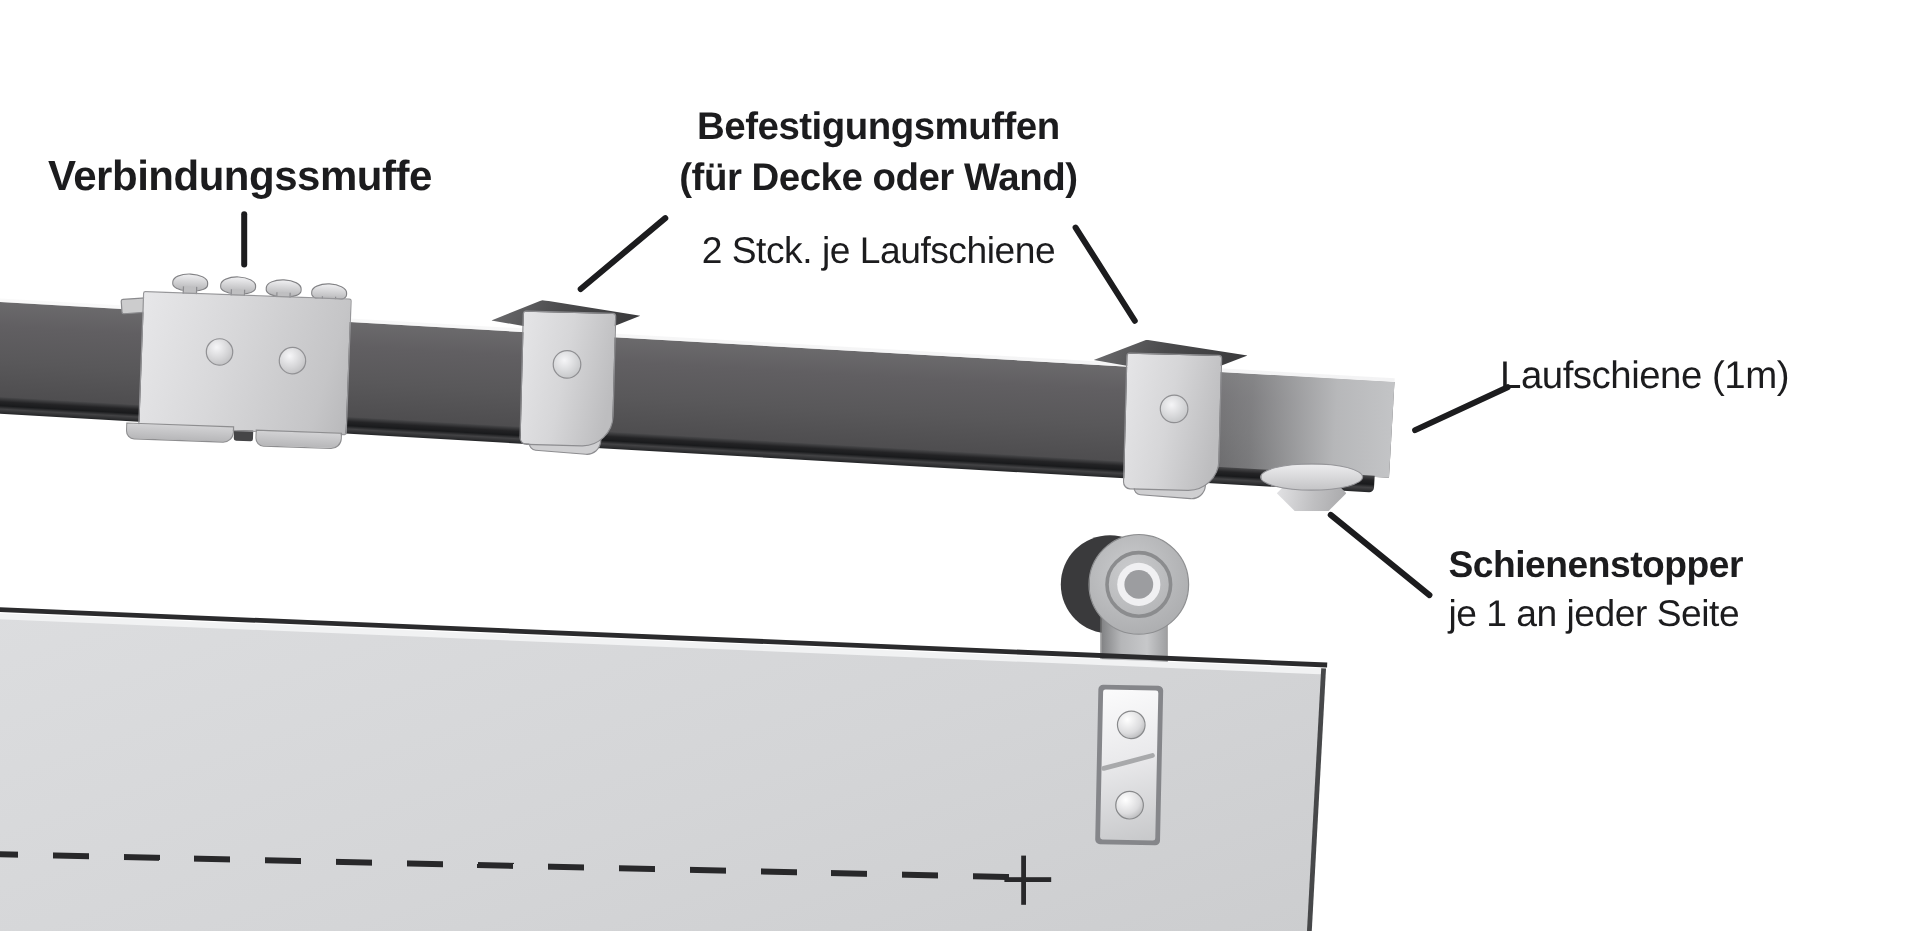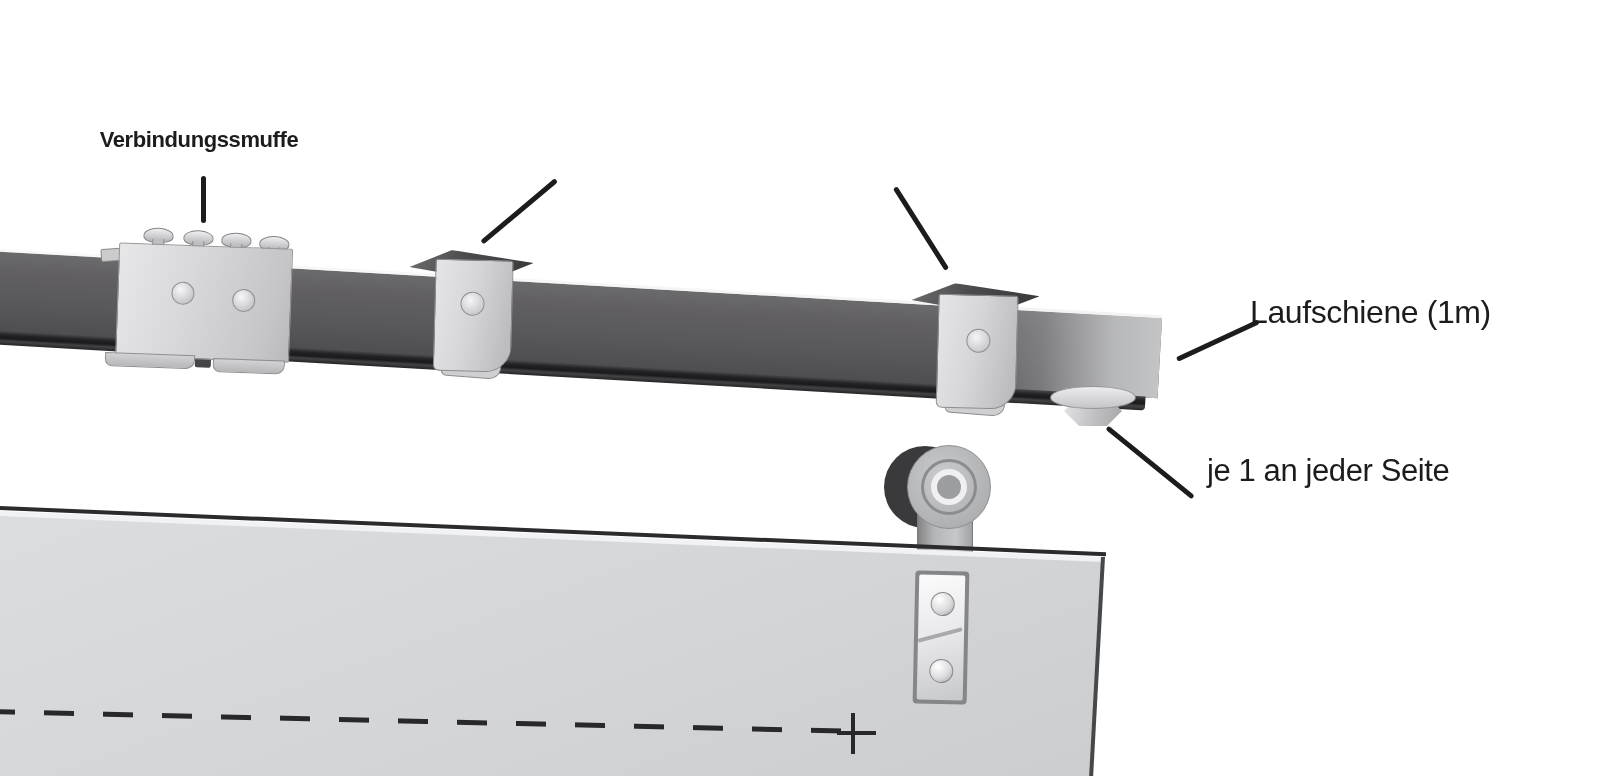--- a/index.html
+++ b/index.html
@@ -112,21 +112,21 @@
   .plus-h{position:absolute; left:837px; top:731px; width:39px; height:4px; background:#28282a; z-index:9;}
   .plus-v{position:absolute; left:851px; top:713px; width:4px; height:41px; background:#28282a; z-index:9;}
 
   
   .leader{position:absolute; height:5px; background:#1c1c1e; border-radius:3px;
     transform-origin:0 50%; z-index:10;}
   .pointer-v{position:absolute; left:201px; top:176px; width:5px; height:47px;
     background:#1c1c1e; border-radius:3px; z-index:10;}
   .lbl{position:absolute; z-index:11; letter-spacing:-0.4px; white-space:nowrap;}
   .lbl .b{font-weight:700;}
-  .lbl-verbindung{left:40px; top:127px; width:318px; text-align:center; font-size:22px; font-weight:700;}
+  .lbl-verbindung{left:40px; top:127px; width:318px; text-align:center; font-size:35px; font-weight:700;}
   .lbl-befestigung{left:533px; top:84px; width:398px; text-align:center; font-size:32px; line-height:42px; font-weight:700;}
   .lbl-befestigung .sub{font-weight:400; font-size:31px; display:block; margin-top:20px;}
   .lbl-laufschiene{left:1250px; top:294px; font-size:32px; font-weight:400;}
   .lbl-stopper{left:1207px; top:450px; font-size:31px; line-height:41px;}
   .lbl-stopper .l1{font-weight:700; display:block;}
   .lbl-stopper .l2{font-weight:400; display:block;}
 </style>
 </head>
 <body>
 
@@ -199,20 +199,26 @@
   <div class="plus-v"></div>
 
   <div class="pointer-v"></div>
   <div class="leader" style="left:482px; top:240px; width:97px; transform:rotate(-40deg);"></div>
   <div class="leader" style="left:895px; top:185px; width:97px; transform:rotate(57.6deg);"></div>
   <div class="leader" style="left:1177px; top:357px; width:90px; transform:rotate(-24.9deg);"></div>
   <div class="leader" style="left:1107px; top:425px; width:111px; transform:rotate(39.1deg);"></div>
 
   <div class="lbl lbl-verbindung">Verbindungssmuffe</div>
 
+  <div class="lbl lbl-befestigung">
+    <span class="b" style="display:block;">Befestigungsmuffen</span>
+    <span class="b" style="display:block;">(für Decke oder Wand)</span>
+    <span class="sub">2 Stck. je Laufschiene</span>
+  </div>
 
   <div class="lbl lbl-laufschiene">Laufschiene (1m)</div>
 
   <div class="lbl lbl-stopper">
+    <span class="l1">Schienenstopper</span>
     <span class="l2">je 1 an jeder Seite</span>
   </div>
 
 </div>
 
 </body></html>

